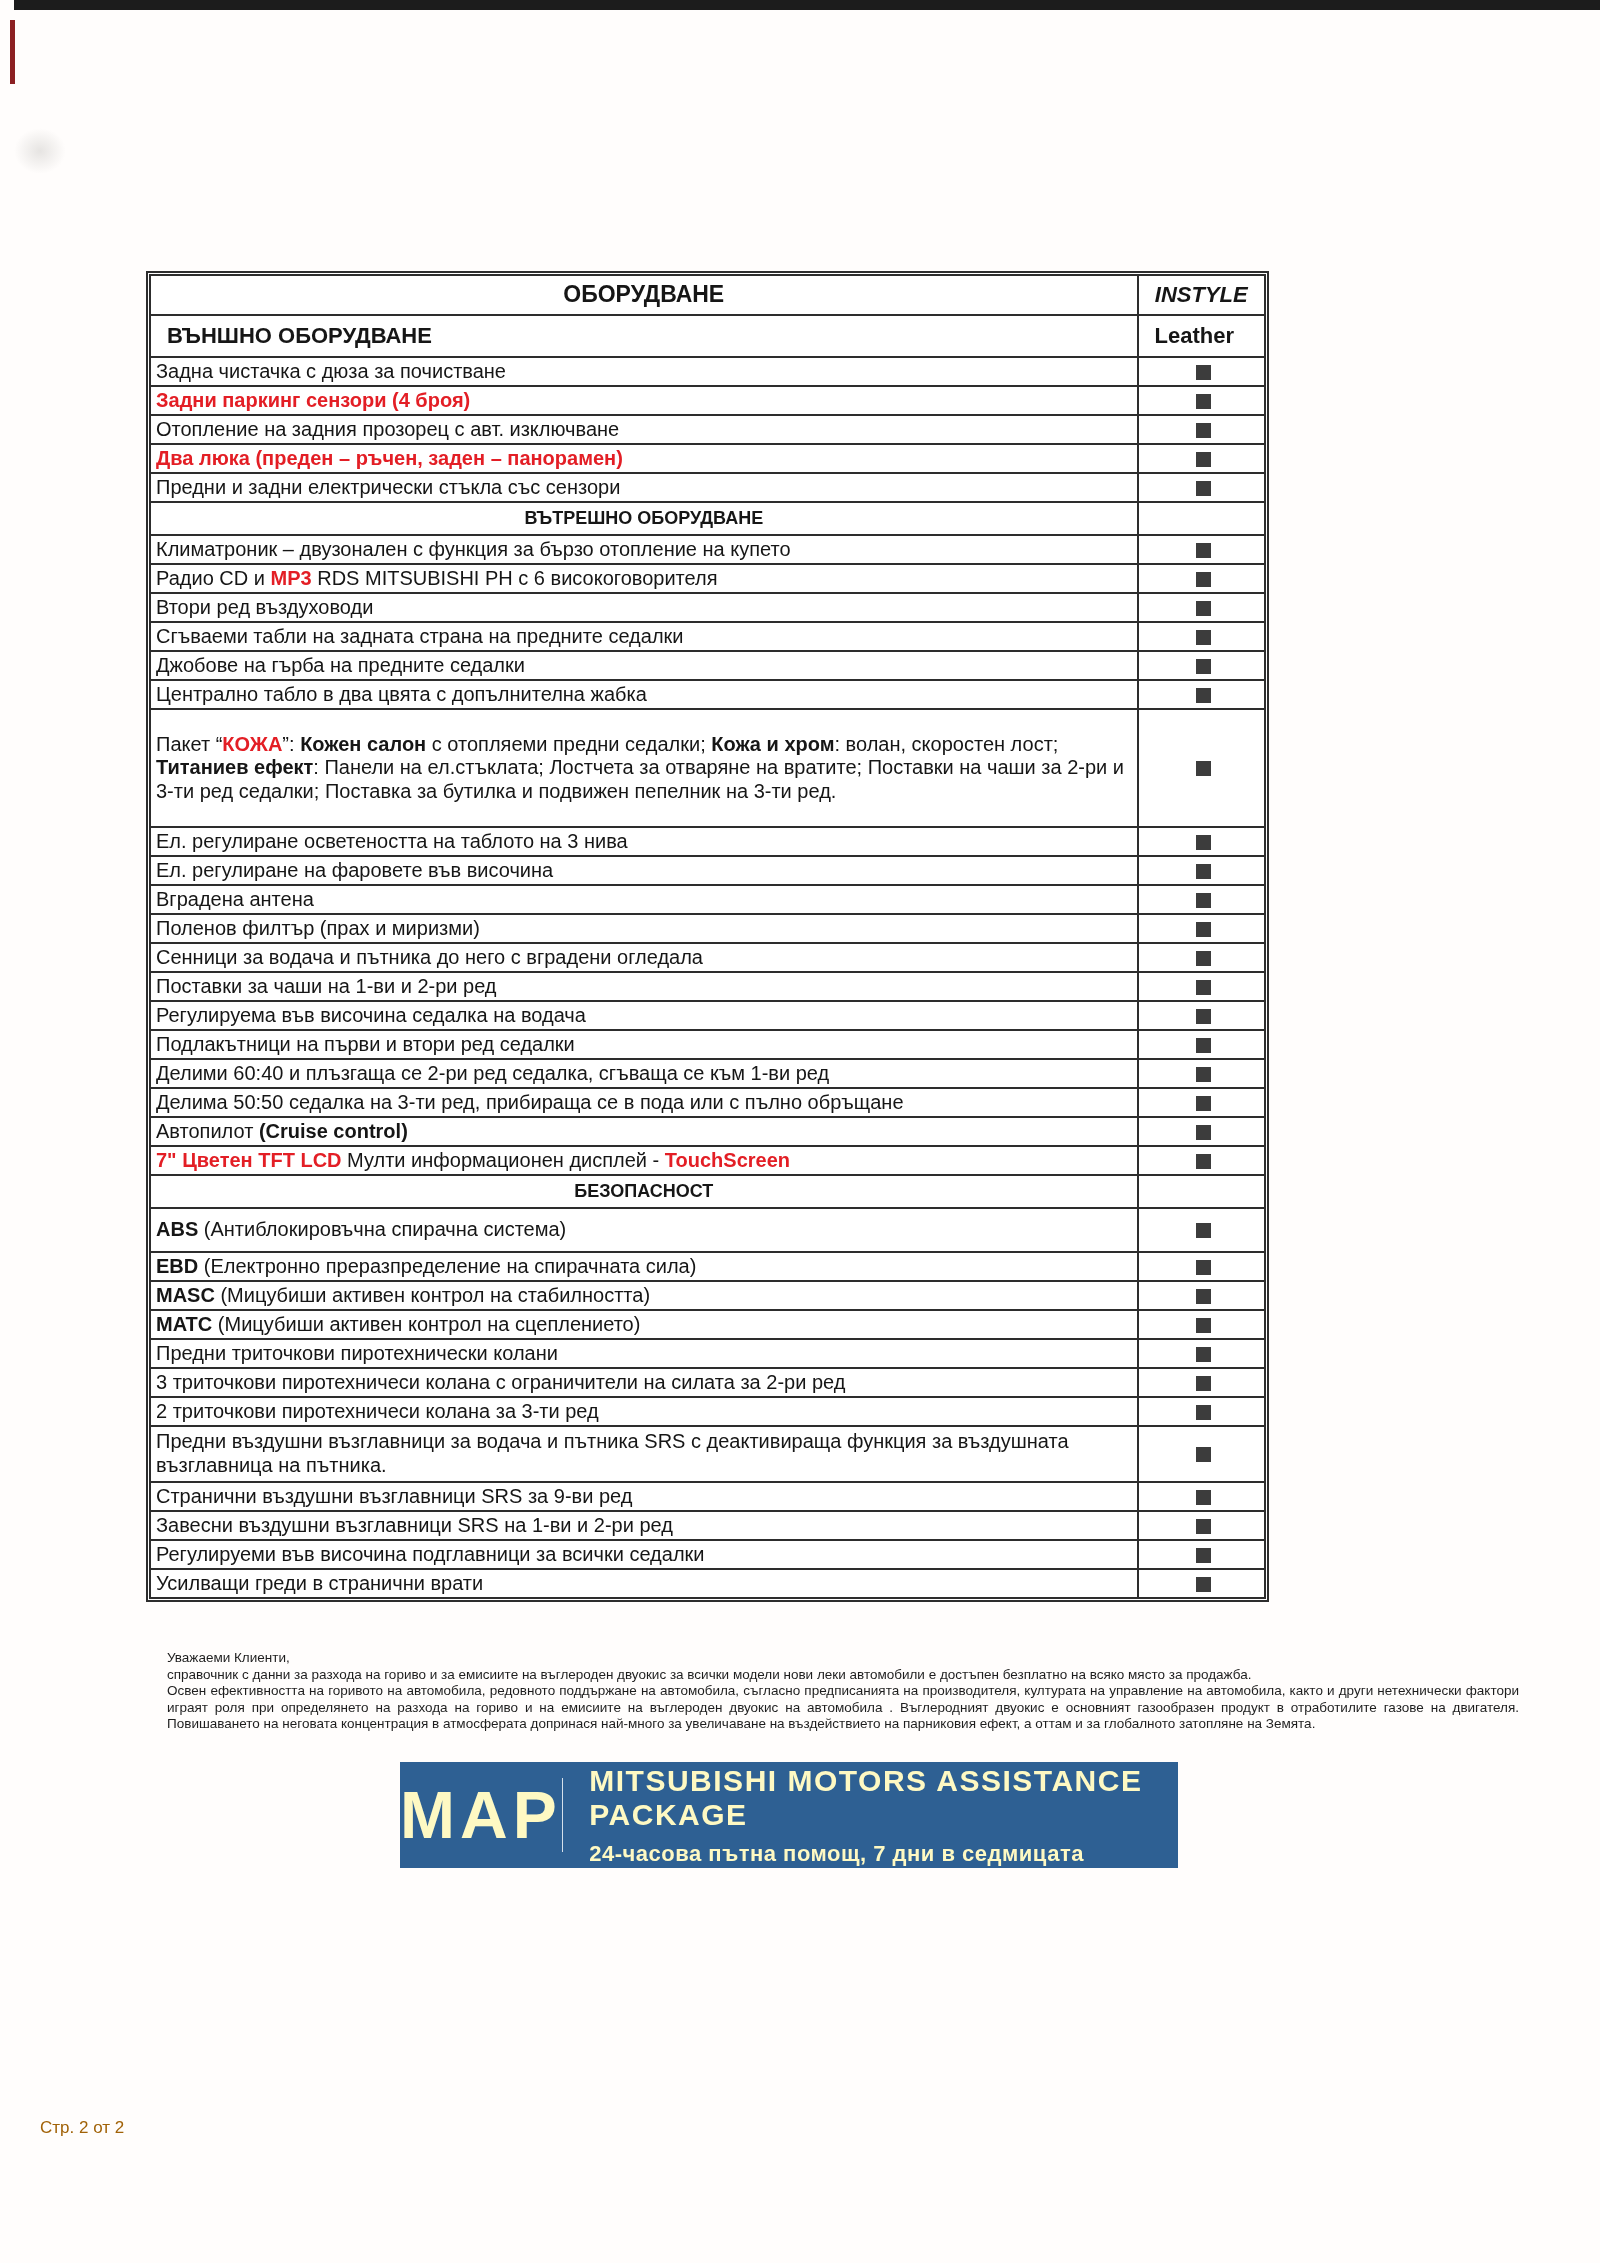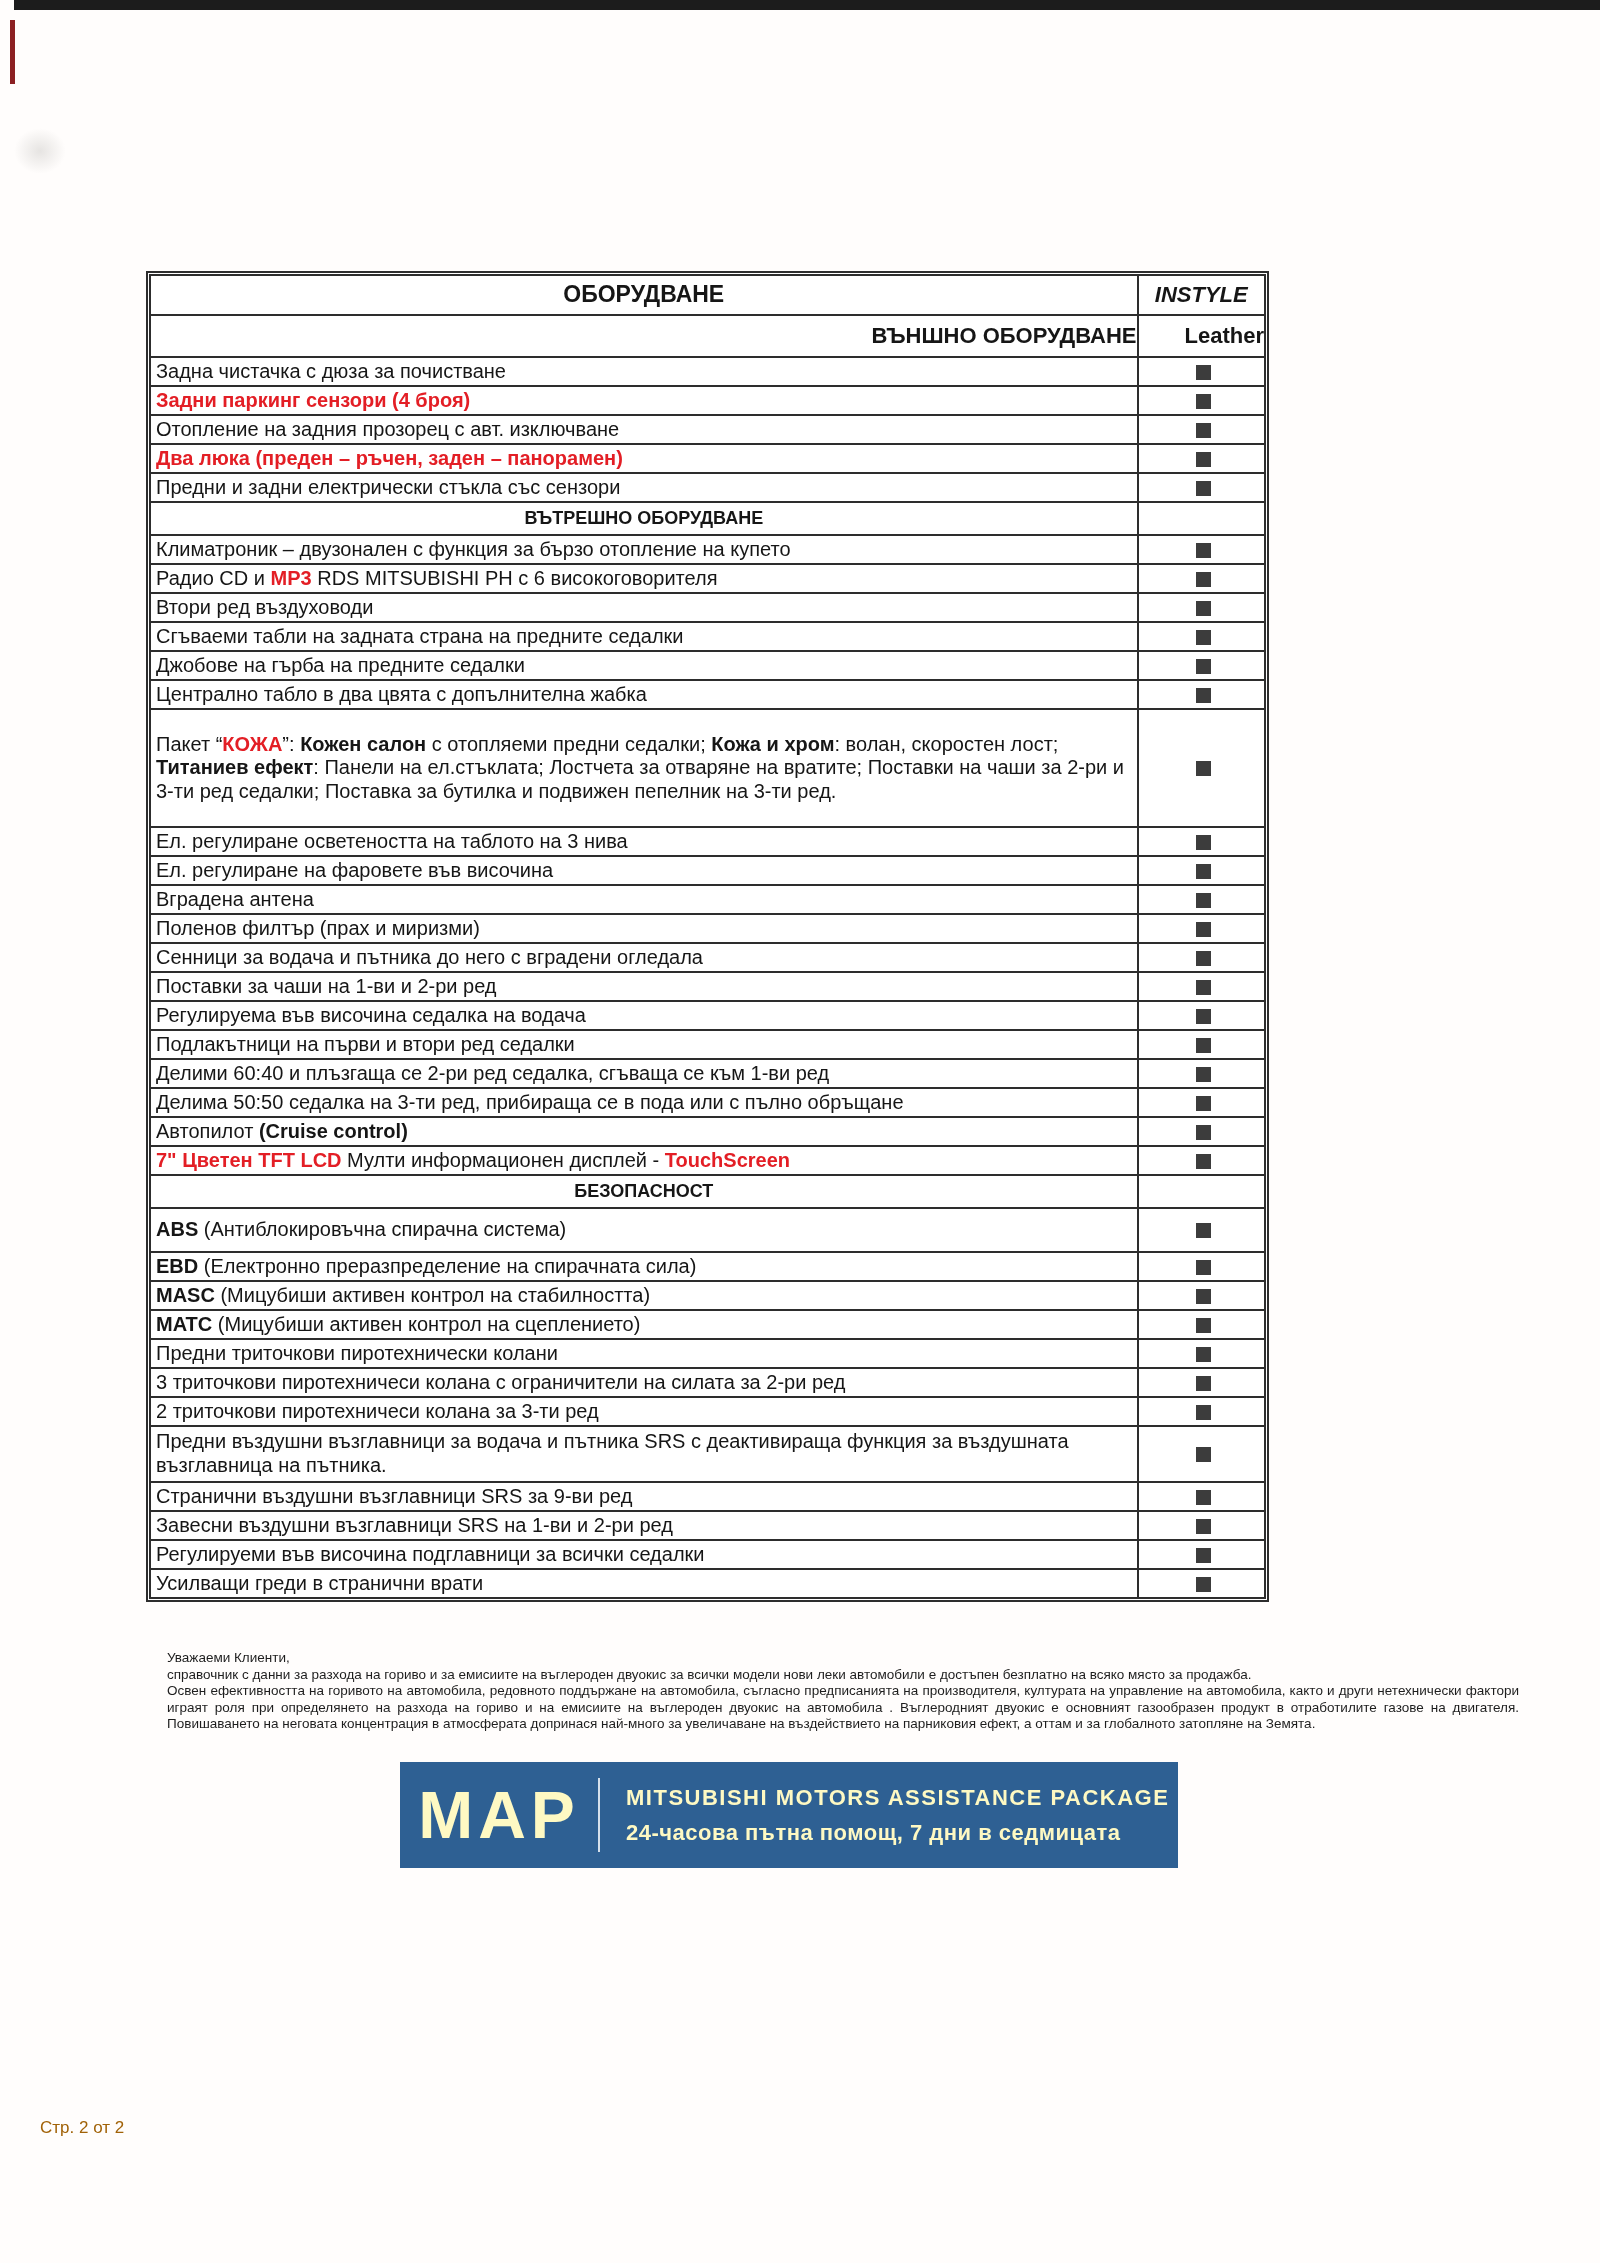--- a/index.html
+++ b/index.html
@@ -12,21 +12,21 @@
   .scan-smudge{position:absolute;left:14px;top:128px;width:52px;height:46px;border-radius:50%;
     background:radial-gradient(ellipse at center,#e6e4e2 0%,rgba(255,255,255,0) 70%);}
 
   
   .tablewrap{position:absolute;left:146px;top:271px;width:1117px;border:2px solid #2d2d2d;padding:1px;background:#fff;}
   table.equip{border-collapse:collapse;width:100%;table-layout:fixed;}
   table.equip td{border:2px solid #2d2d2d;padding:0 0 0 5px;color:#161616;font-size:20px;line-height:1.18;vertical-align:middle;overflow:hidden;}
   col.c1{width:984px;} col.c2{width:127px;}
   tr.h1 td{height:38px;font-weight:bold;font-size:23px;text-align:center;padding-left:0;margin-top:9px;}
   tr.h1 td.trimname{font-style:italic;font-size:22px;border-radius:18px;}
-  tr.h2 td{height:40px;font-weight:bold;font-size:22px;text-align:right;padding-left:0;}
+  tr.h2 td{height:40px;font-weight:bold;font-size:22px;text-align:left;padding-left:16px;}
   tr.sec td{height:31px;font-weight:bold;font-size:18px;text-align:center;padding-left:0;}
   tr.spec td{height:27px;}
   tr.spec.r2 td{height:54px;}
   tr.spec.r4 td{height:116px;}
   tr.spec.rxl td{height:42px;}
   td.tick{text-align:center;padding-left:0;}
   .sq{display:inline-block;width:15px;height:15px;background:#3c3c3c;vertical-align:middle;}
   .seg-b{font-weight:bold;}
   .seg-r{color:var(--red);font-weight:bold;}
 
@@ -34,21 +34,21 @@
   .footer-note{position:absolute;left:167px;top:1650px;width:1360px;color:#1e1e1e;}
   .footer-note div{font-size:13.5px;line-height:16.6px;white-space:nowrap;}
   .footer-note div.just{white-space:normal;width:1352px;text-align:justify;text-align-last:justify;}
 
   
   .map-logo{position:absolute;left:400px;top:1762px;width:778px;height:106px;background:#2e6093;
     display:flex;align-items:center;color:#fef9c3;}
   .map-abbr{width:198px;text-align:center;font-size:66px;font-weight:bold;letter-spacing:5px;line-height:1;}
   .map-divider{width:2px;height:74px;background:#e8eef5;opacity:.9;}
   .map-text{padding-left:26px;display:flex;flex-direction:column;gap:9px;}
-  .map-title{font-size:22px;font-weight:bold;letter-spacing:1.5px;}
+  .map-title{font-size:30px;font-weight:bold;letter-spacing:1.5px;}
   .map-subtitle{font-size:22px;font-weight:bold;letter-spacing:.5px;}
 
   .page-number{position:absolute;left:40px;top:2118px;width:1560px;text-align:left;font-size:17px;color:#a16207;}
 </style>
 </head>
 <body>
 
 <div class="page">
 
   <div class="scan-bar"></div>

